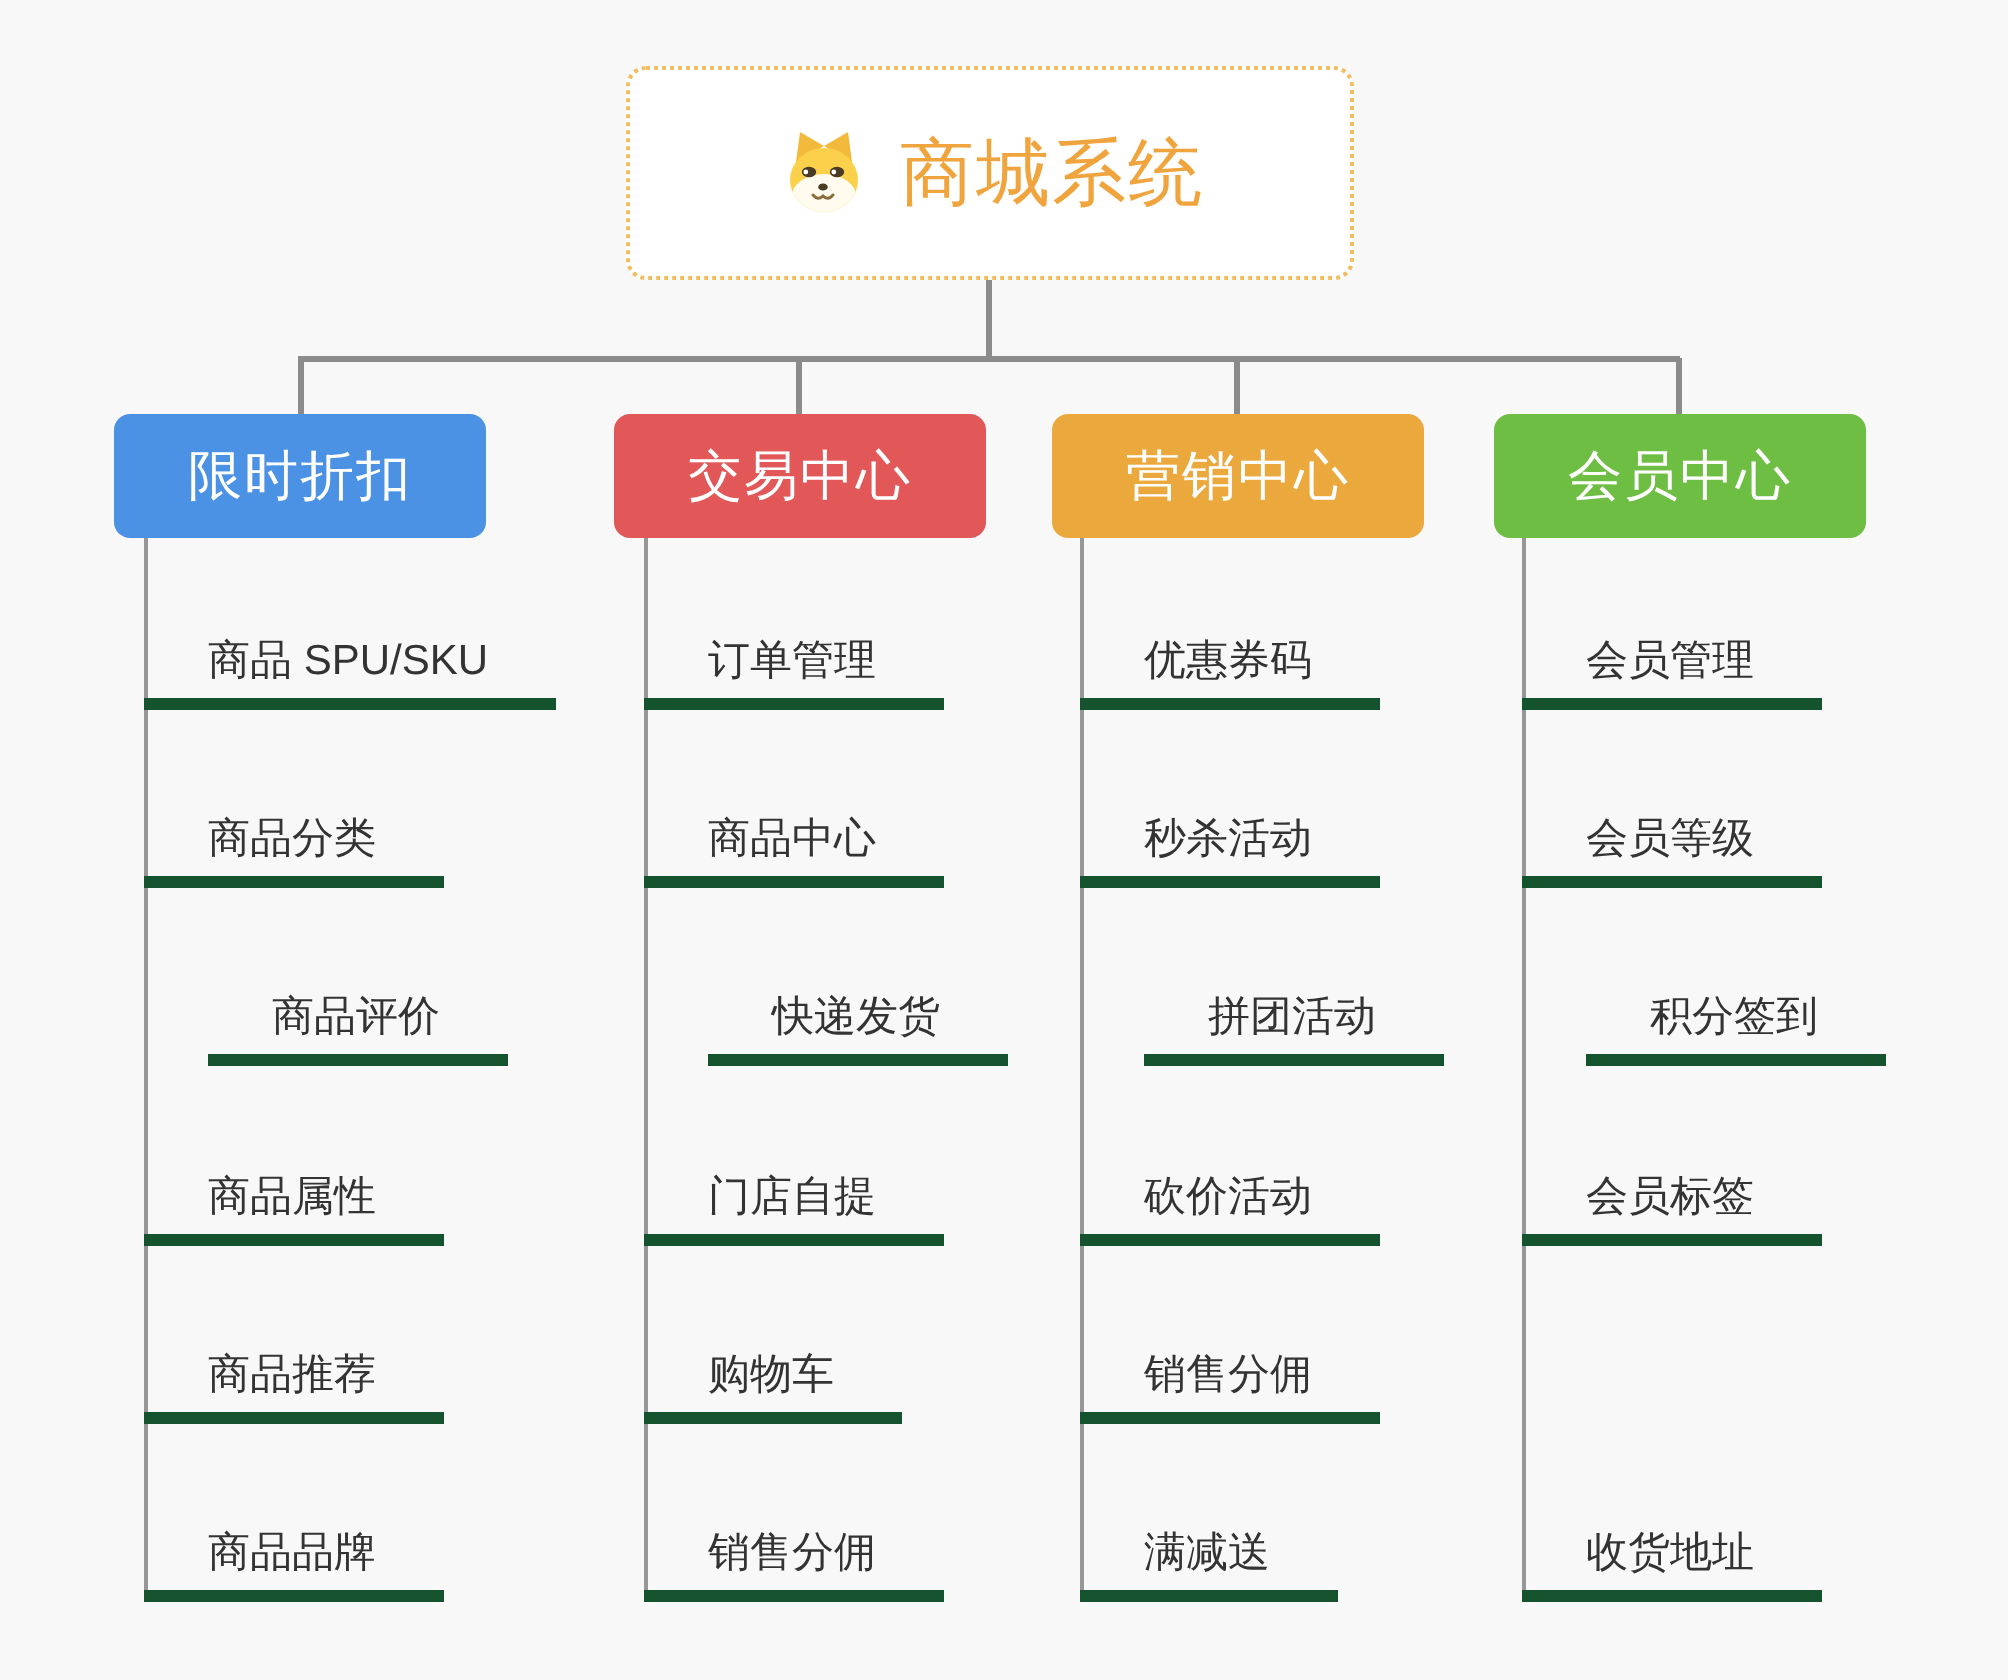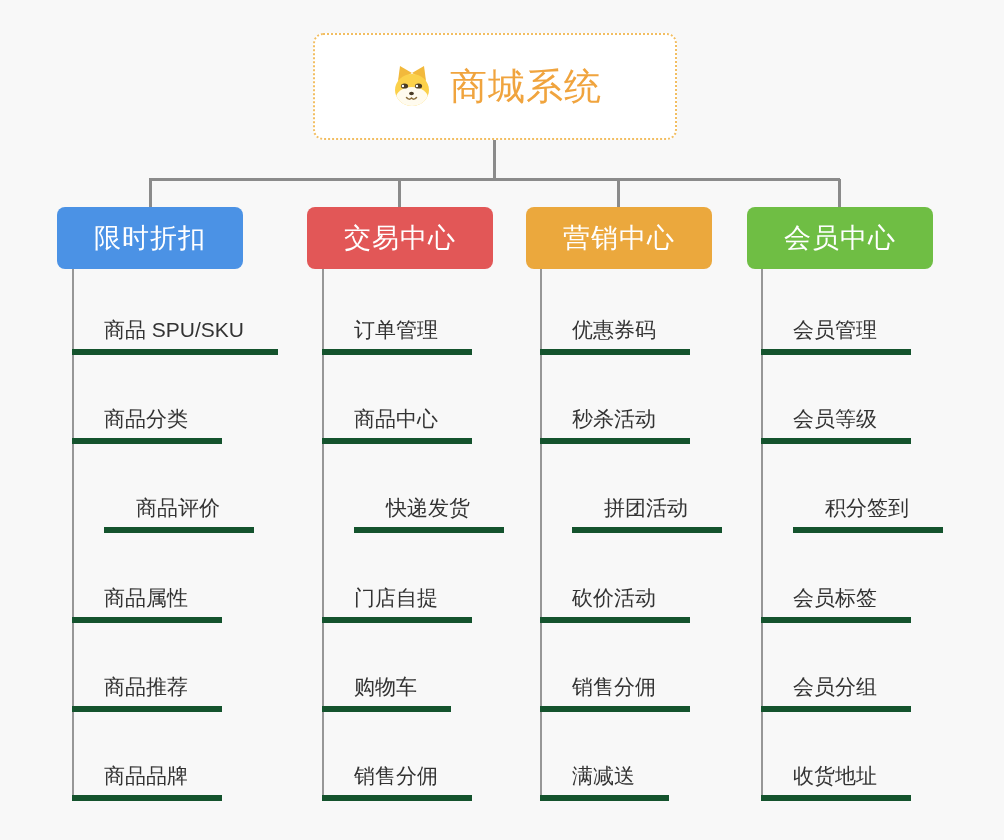--- a/index.html
+++ b/index.html
@@ -111,16 +111,15 @@
   <div class="item c3 r2">秒杀活动</div>
   <div class="item c3 r3">拼团活动</div>
   <div class="item c3 r4">砍价活动</div>
   <div class="item c3 r5">销售分佣</div>
   <div class="item c3 r6">满减送</div>
 
   <div class="item c4 r1">会员管理</div>
   <div class="item c4 r2">会员等级</div>
   <div class="item c4 r3">积分签到</div>
   <div class="item c4 r4">会员标签</div>
-  <div class="item c4 r5">会员分组</div>
   <div class="item c4 r6">收货地址</div>
 
 </div>
 
 </body></html>

